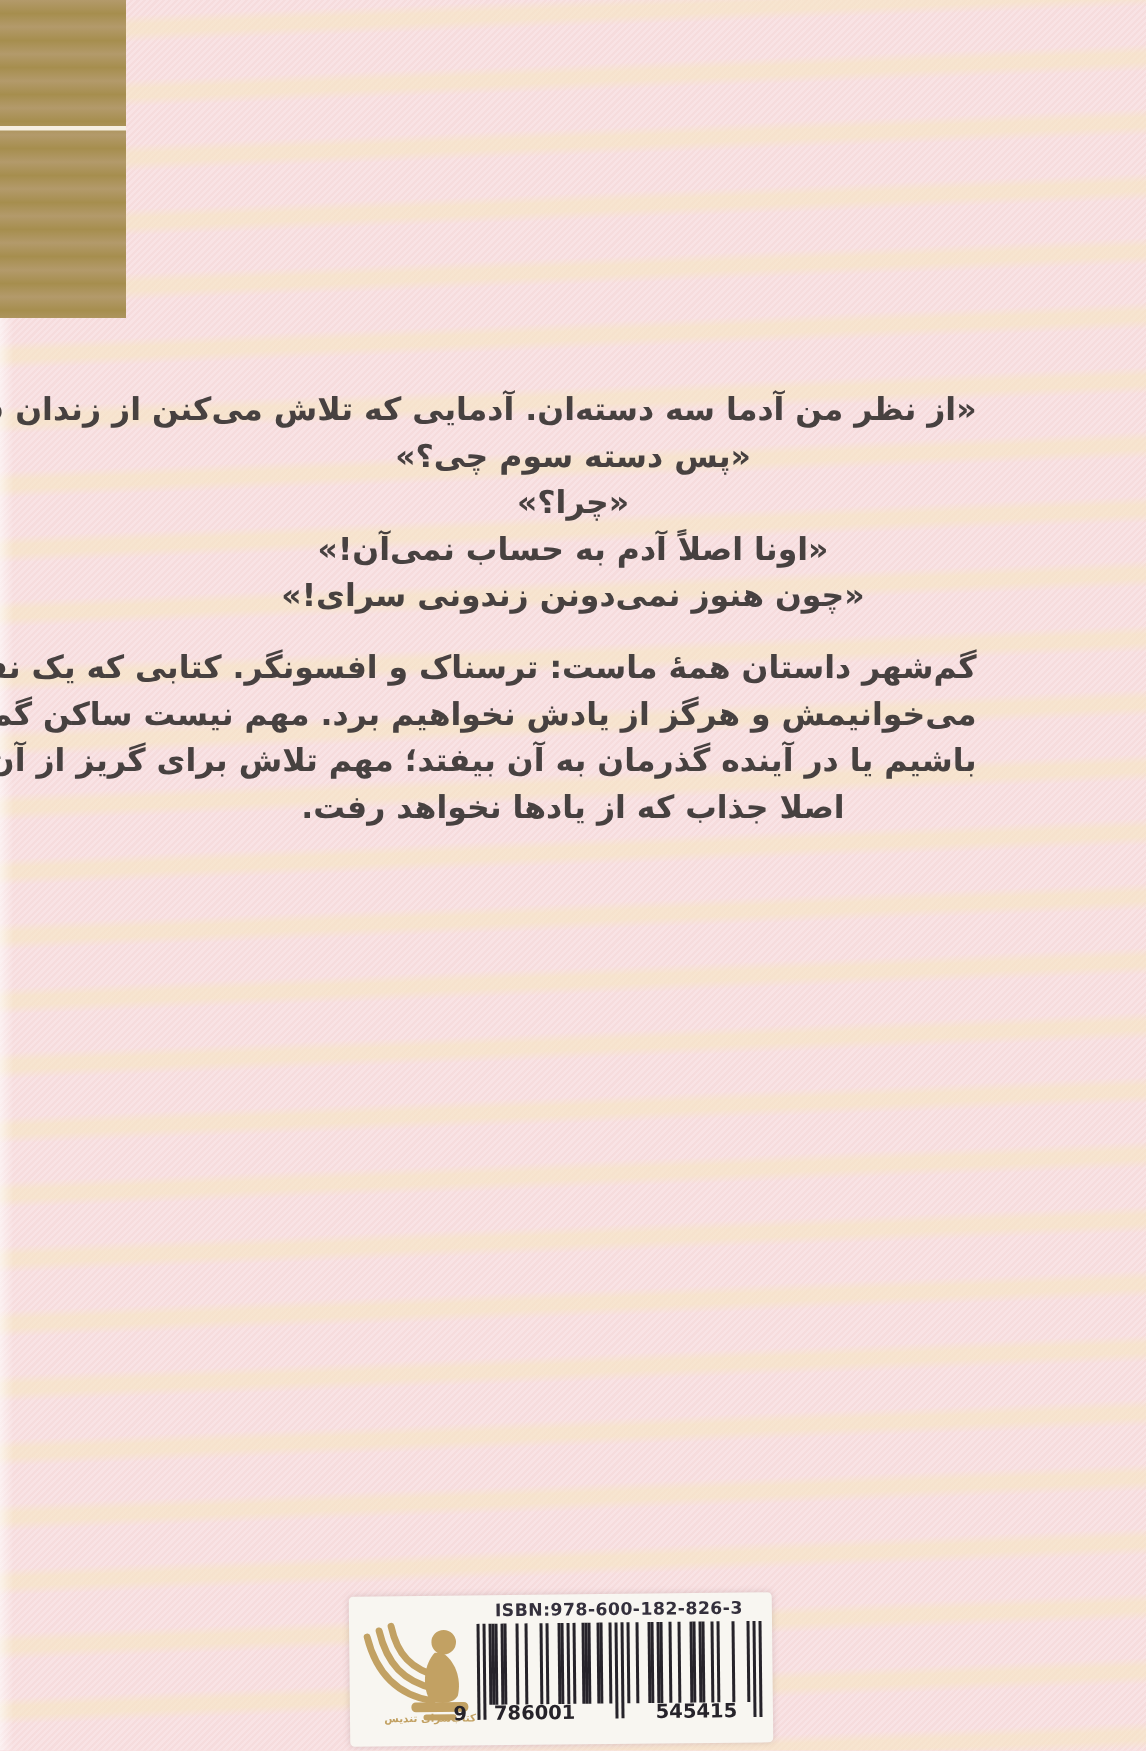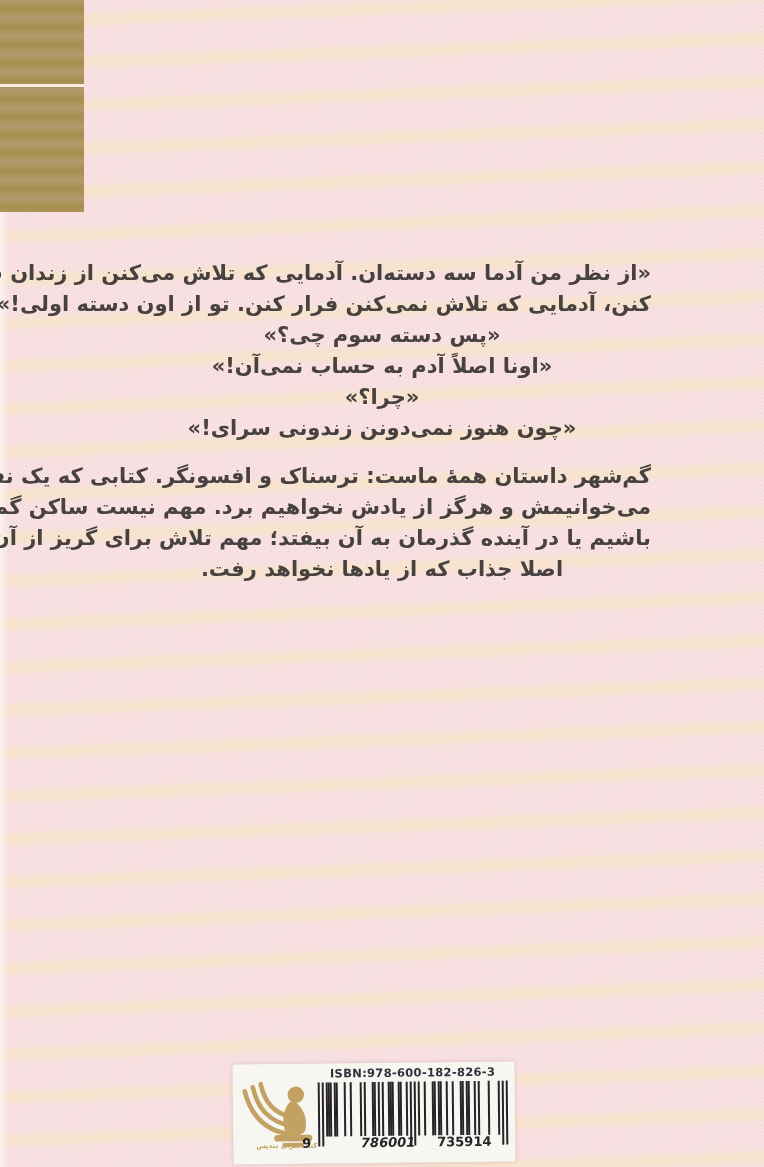--- a/index.html
+++ b/index.html
@@ -60,39 +60,38 @@
   }
   .bars{position:absolute;left:85px;top:19px;height:64px;display:flex;align-items:flex-start;}
   .bars div{width:2px;}
   .bars .b1{background:#26232a;}
   .bars .b0{background:transparent;}
   .digit{
     position:absolute;top:72px;color:#26232a;font-size:13px;font-weight:bold;
     font-family:"DejaVu Sans",sans-serif;
   }
   .d-lead{left:69px;}
-  .d-left{left:96px;width:86px;text-align:right;font-style:italic;}
+  .d-left{left:96px;width:86px;text-align:left;}
   .d-right{left:188px;width:86px;text-align:center;}
 </style>
 </head>
 <body>
 
 <div class="edge-light"></div>
 
 <div class="corner-block">
   <div class="corner-divider"></div>
 </div>
 
 <div class="text-block">
   <div>
     <div class="line">«از نظر من آدما سه دسته‌ان. آدمایی که تلاش می‌کنن از زندان فرار</div>
-    <div class="line">کنن، آدمایی که تلاش نمی‌کنن فرار کنن. تو از اون دسته اولی!»</div>
     <div class="line">«پس دسته سوم چی؟»</div>
+    <div class="line">«چرا؟»</div>
     <div class="line">«اونا اصلاً آدم به حساب نمی‌آن!»</div>
-    <div class="line">«چرا؟»</div>
     <div class="line">«چون هنوز نمی‌دونن زندونی سرای!»</div>
   </div>
   <div class="blurb">
     <div class="line">گم‌شهر داستان همهٔ ماست: ترسناک و افسونگر. کتابی که یک نفس</div>
     <div class="line">می‌خوانیمش و هرگز از یادش نخواهیم برد. مهم نیست ساکن گم‌شهر</div>
     <div class="line">باشیم یا در آینده گذرمان به آن بیفتد؛ مهم تلاش برای گریز از آن است.</div>
     <div class="line">اصلا جذاب که از یادها نخواهد رفت.</div>
   </div>
 </div>
 
@@ -205,14 +204,14 @@
       <div class="b0" style="height: 54px;"></div>
       <div class="b0" style="height: 54px;"></div>
       <div class="b1" style="height: 54px;"></div>
       <div class="b0" style="height: 54px;"></div>
       <div class="b1" style="height: 64px;"></div>
       <div class="b0" style="height: 64px;"></div>
       <div class="b1" style="height: 64px;"></div>
     </div>
   <div class="digit d-lead">9</div>
   <div class="digit d-left">786001</div>
-  <div class="digit d-right">735914</div>
+  <div class="digit d-right">545415</div>
 </div>
 
 </body></html>

